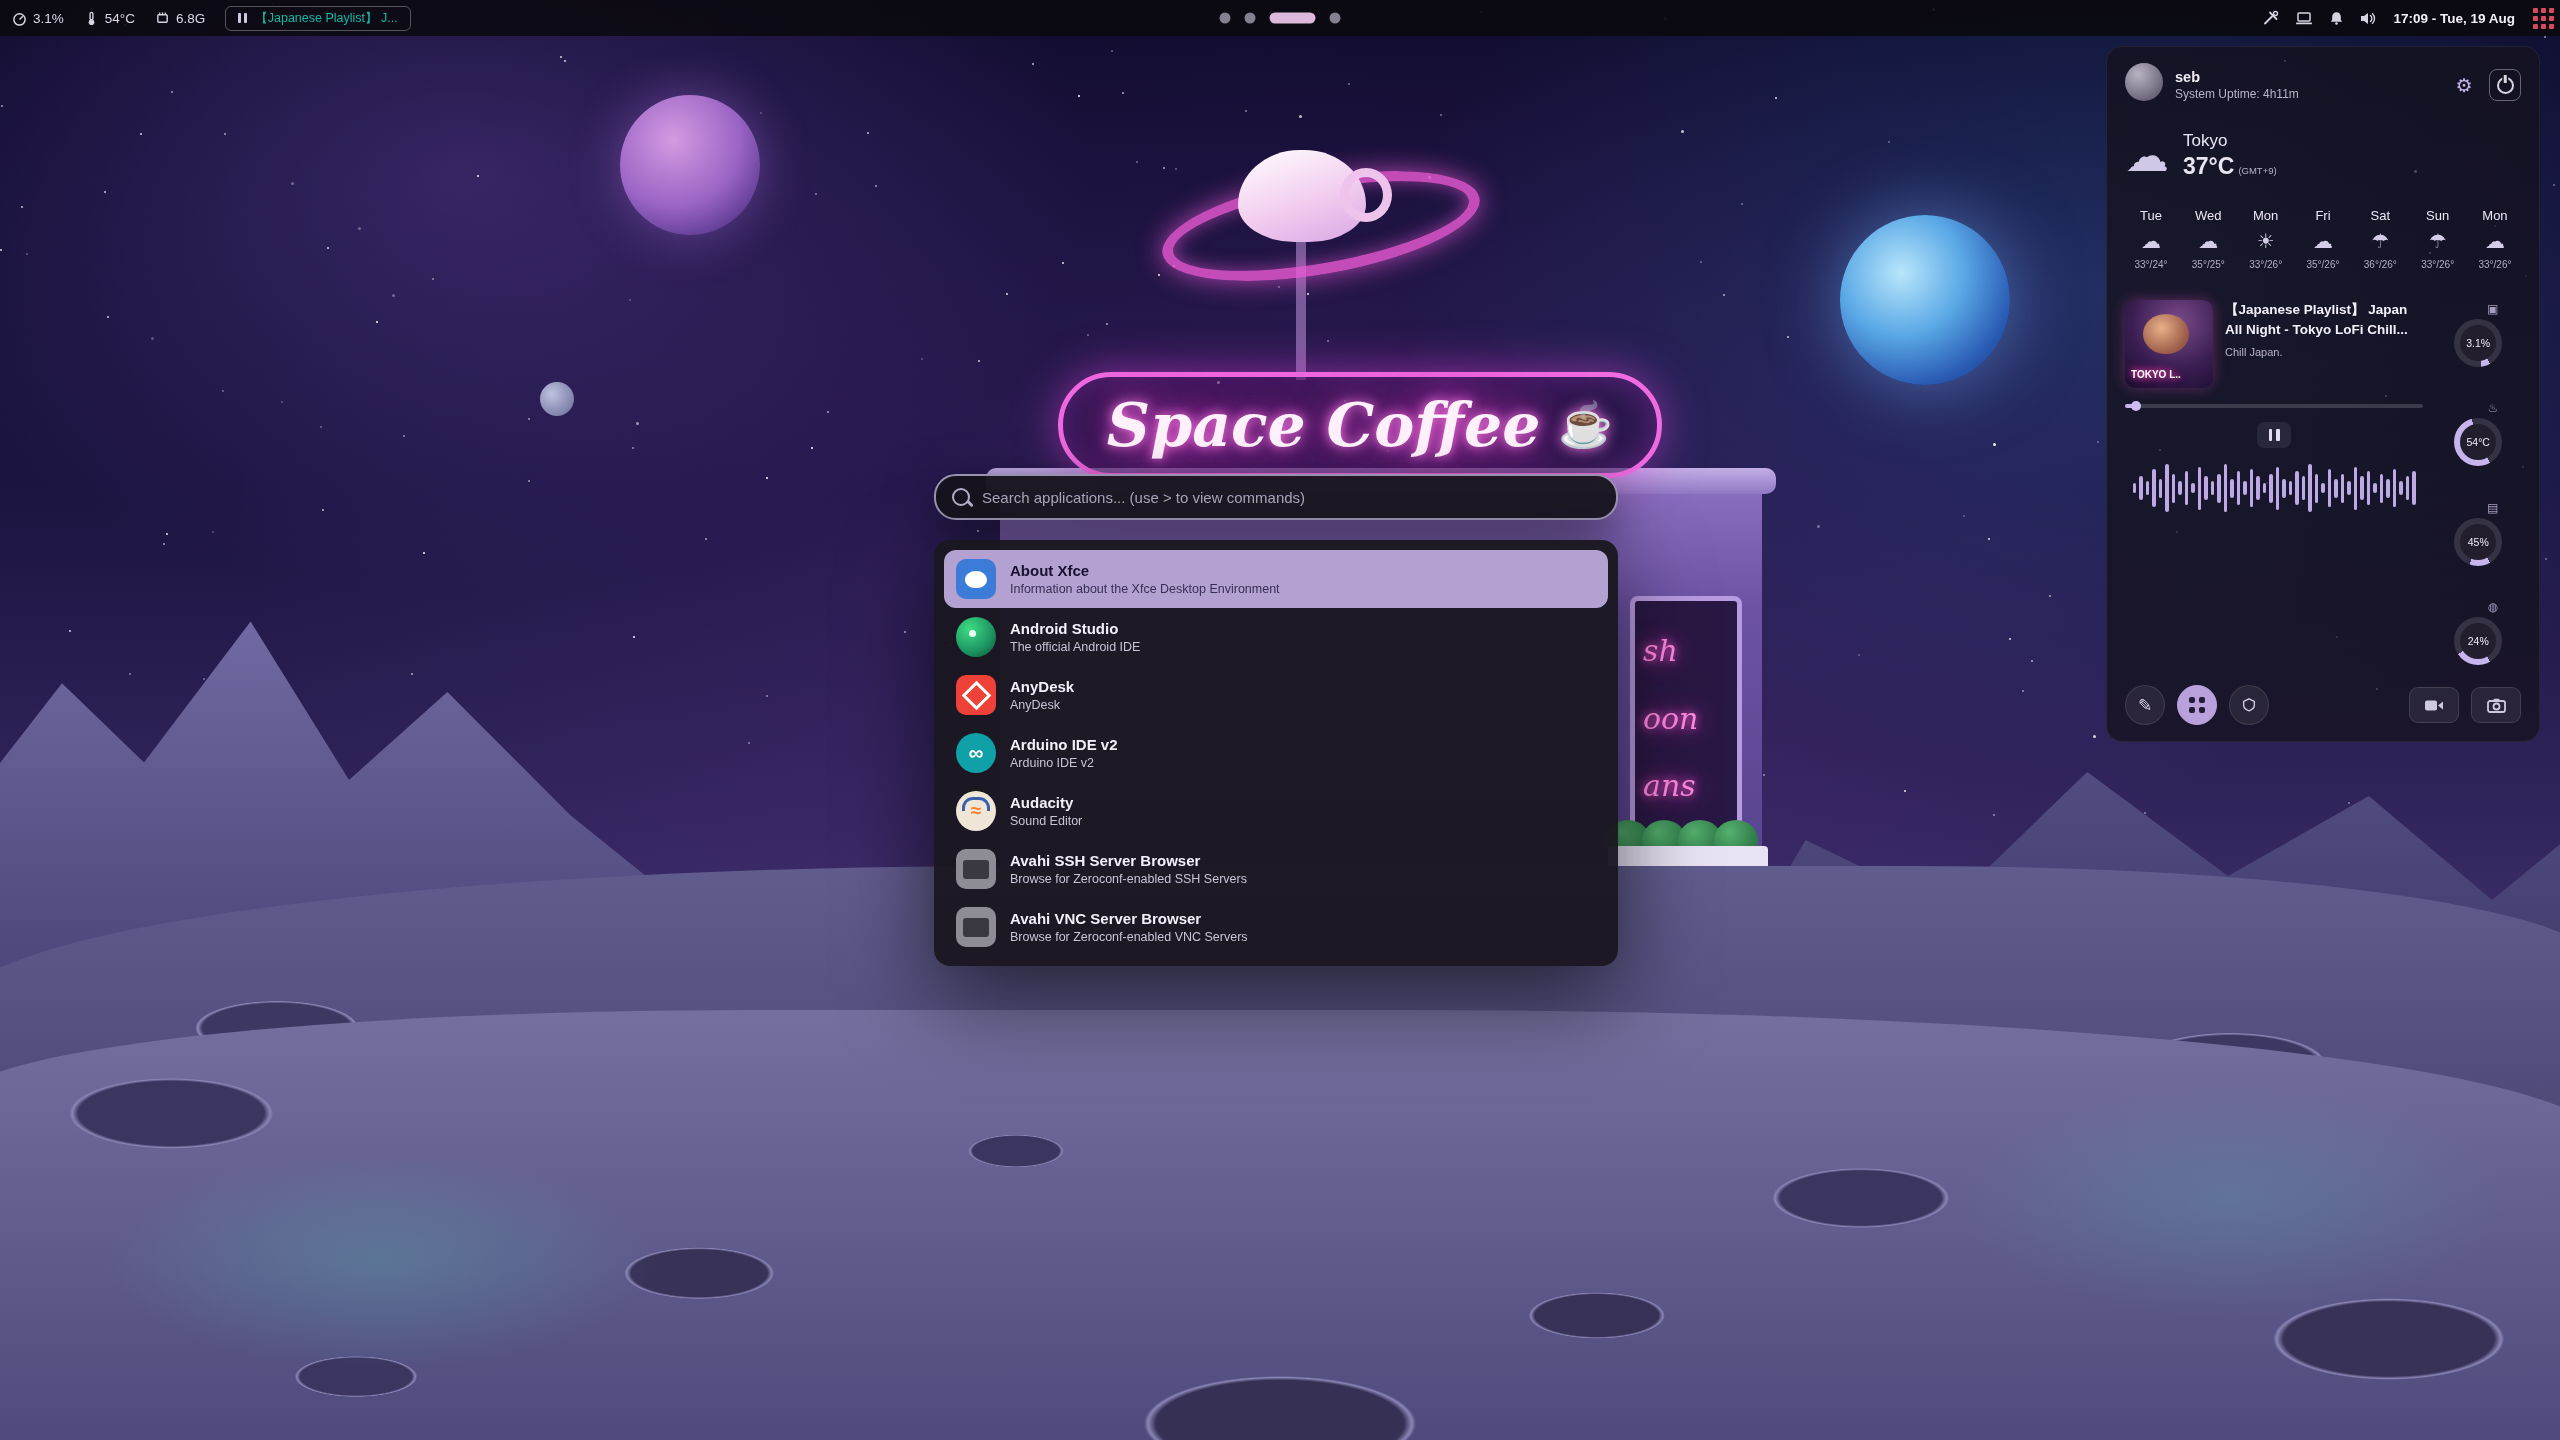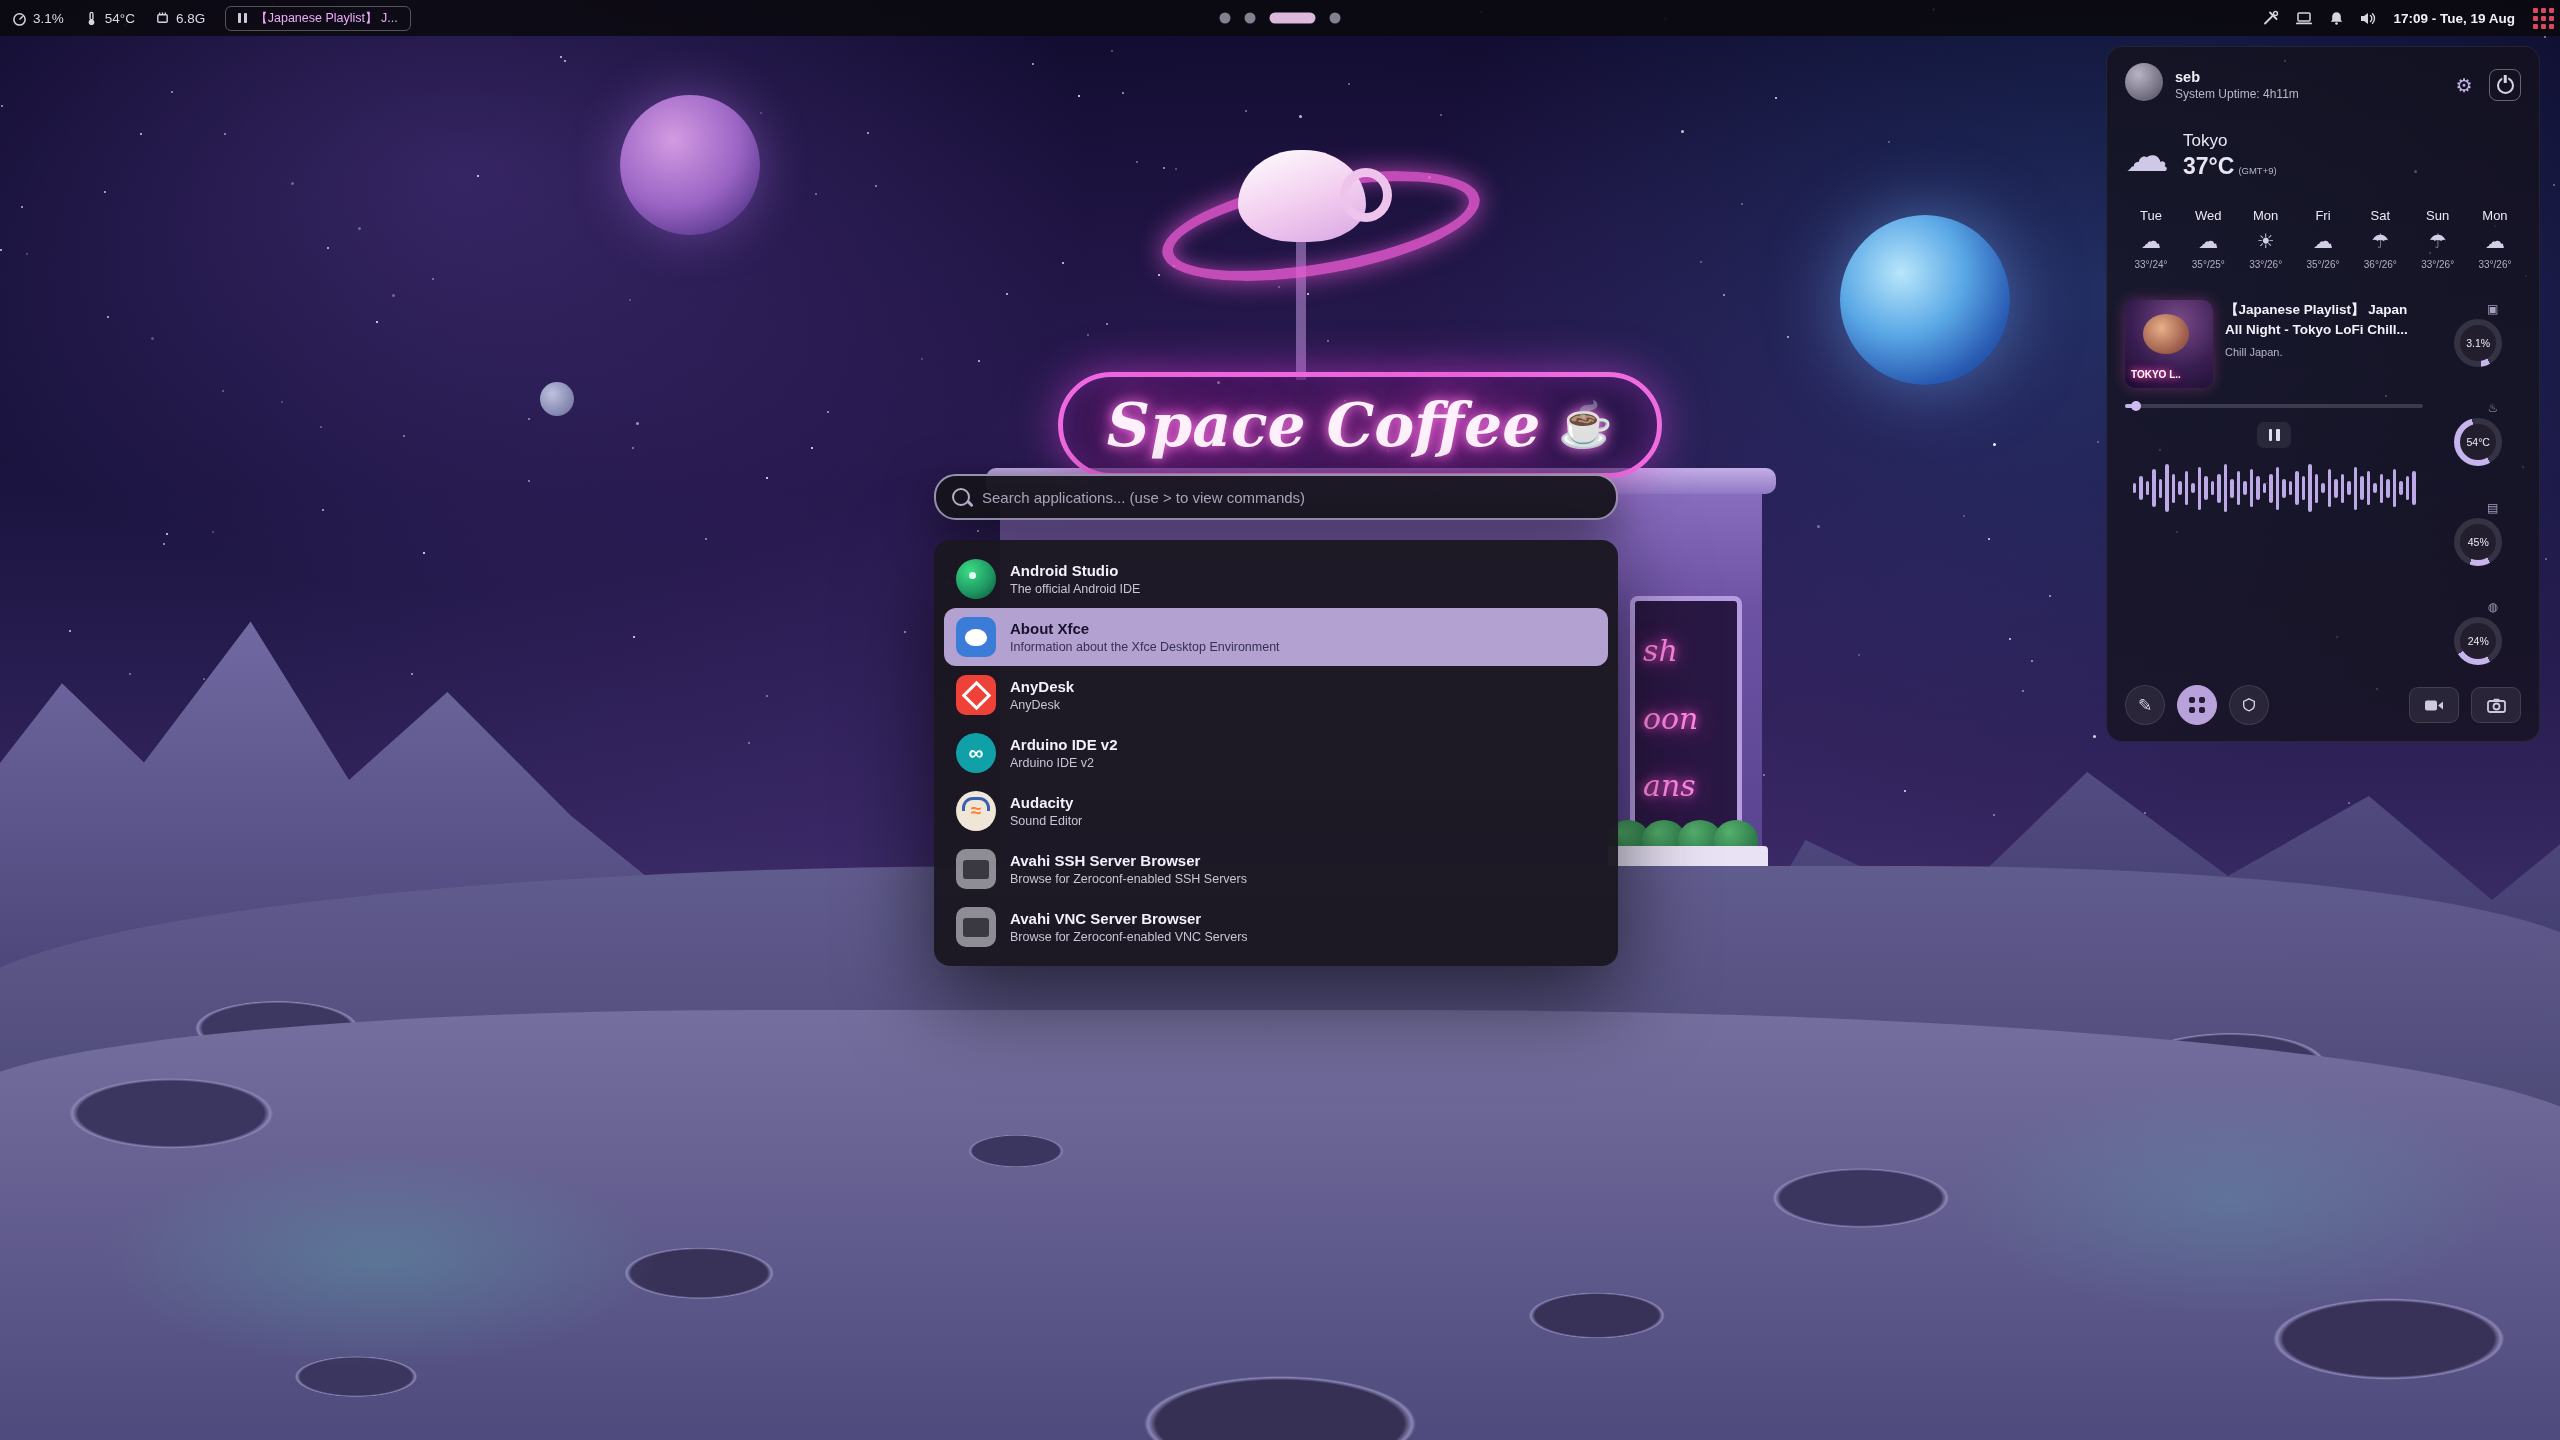--- a/index.html
+++ b/index.html
@@ -83,21 +83,21 @@
   .glow1{left:100px;top:1150px;width:560px;height:220px;background:radial-gradient(ellipse,rgba(80,230,200,.20),transparent 70%);}
   .glow2{left:1950px;top:1080px;width:560px;height:240px;background:radial-gradient(ellipse,rgba(80,220,210,.16),transparent 70%);}
 
   
   .topbar{position:absolute;left:0;top:0;width:2560px;height:36px;z-index:20;
     background:rgba(10,9,14,.88);display:flex;align-items:center;padding:0 12px;box-sizing:border-box;
     font-size:13.5px;color:#ddd8e8;gap:20px;}
   .tstat{display:flex;align-items:center;gap:6px;}
   .tstat svg{display:block}
   .media-pill{display:flex;align-items:center;gap:8px;border:1px solid rgba(255,255,255,.3);
-    border-radius:6px;padding:3px 12px;font-size:12.5px;color:#f0abfc;}
+    border-radius:6px;padding:3px 12px;font-size:12.5px;color:#14b8a6;}
   .pausebars{display:inline-flex;gap:3px}
   .pausebars i{width:3px;height:10px;background:#cfc9df;border-radius:1px}
   .ws-dots{position:absolute;left:50%;top:50%;transform:translate(-50%,-50%);display:flex;align-items:center;gap:14px;}
   .ws-dot{width:11px;height:11px;border-radius:50%;background:#84808f;}
   .ws-active{width:46px;height:11px;border-radius:6px;background:#dcb9dc;}
   .tright{margin-left:auto;display:flex;align-items:center;gap:16px;}
   .clock{font-weight:bold;color:#f2eef8;}
   .redgrid{width:5px;height:5px;background:#d8485e;border-radius:1px;margin:0 10px 0 2px;
     box-shadow:8px 0 #d8485e,16px 0 #d8485e,0 8px #d8485e,8px 8px #d8485e,16px 8px #d8485e,0 16px #d8485e,8px 16px #d8485e,16px 16px #d8485e;
     transform:translateY(-8px);}
@@ -471,32 +471,32 @@
       <span class="redgrid"></span>
     </span>
   </div>
 
   <div class="launcher">
     <div class="searchbox">
       <span class="mag"></span>
       <input type="text" placeholder="Search applications... (use &gt; to view commands)" style="">
     </div>
     <div class="applist">
+      <div class="row sel">
+        <span class="ai ai0"></span>
+        <span class="rtxt">
+          <b>About Xfce</b>
+          <small>Information about the Xfce Desktop Environment</small>
+        </span>
+      </div>
       <div class="row">
         <span class="ai ai1"></span>
         <span class="rtxt">
           <b>Android Studio</b>
           <small>The official Android IDE</small>
-        </span>
-      </div>
-      <div class="row sel">
-        <span class="ai ai0"></span>
-        <span class="rtxt">
-          <b>About Xfce</b>
-          <small>Information about the Xfce Desktop Environment</small>
         </span>
       </div>
       <div class="row">
         <span class="ai ai2"></span>
         <span class="rtxt">
           <b>AnyDesk</b>
           <small>AnyDesk</small>
         </span>
       </div>
       <div class="row">

